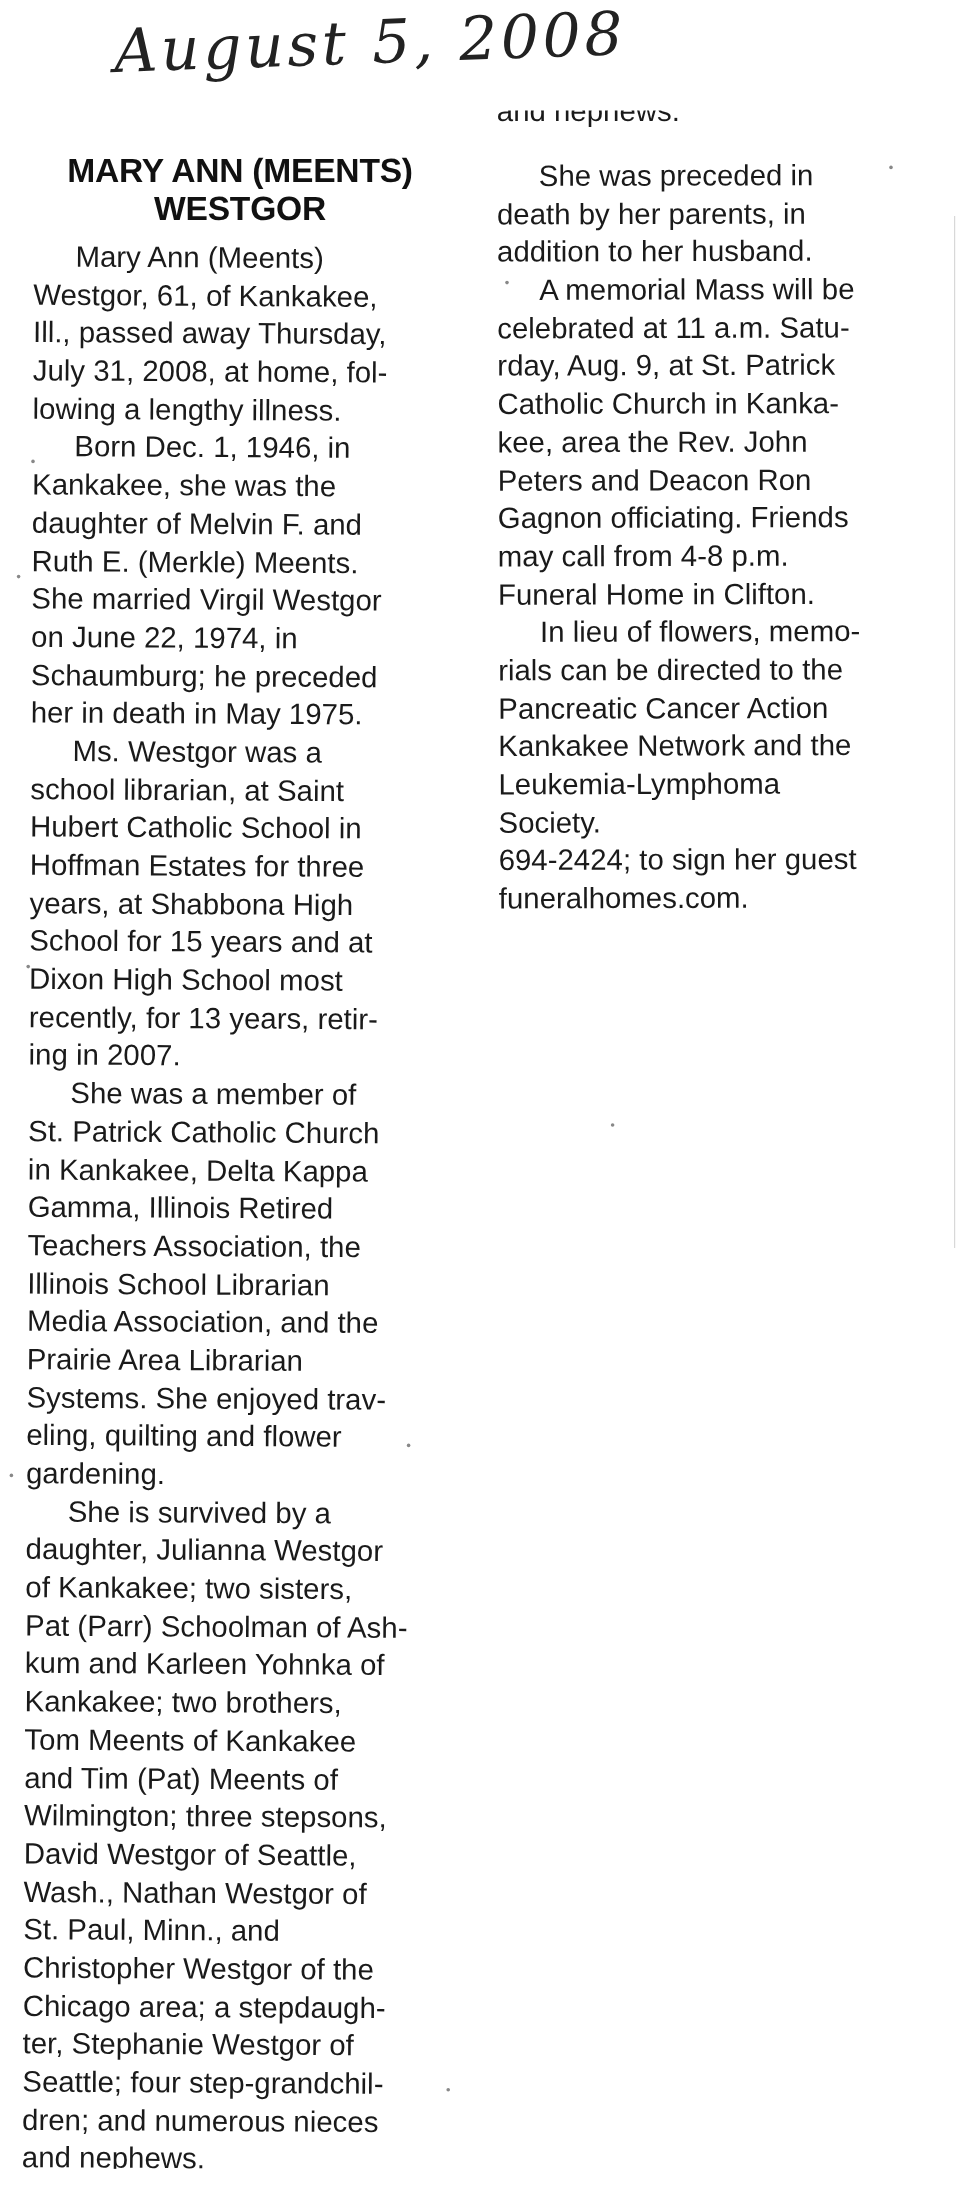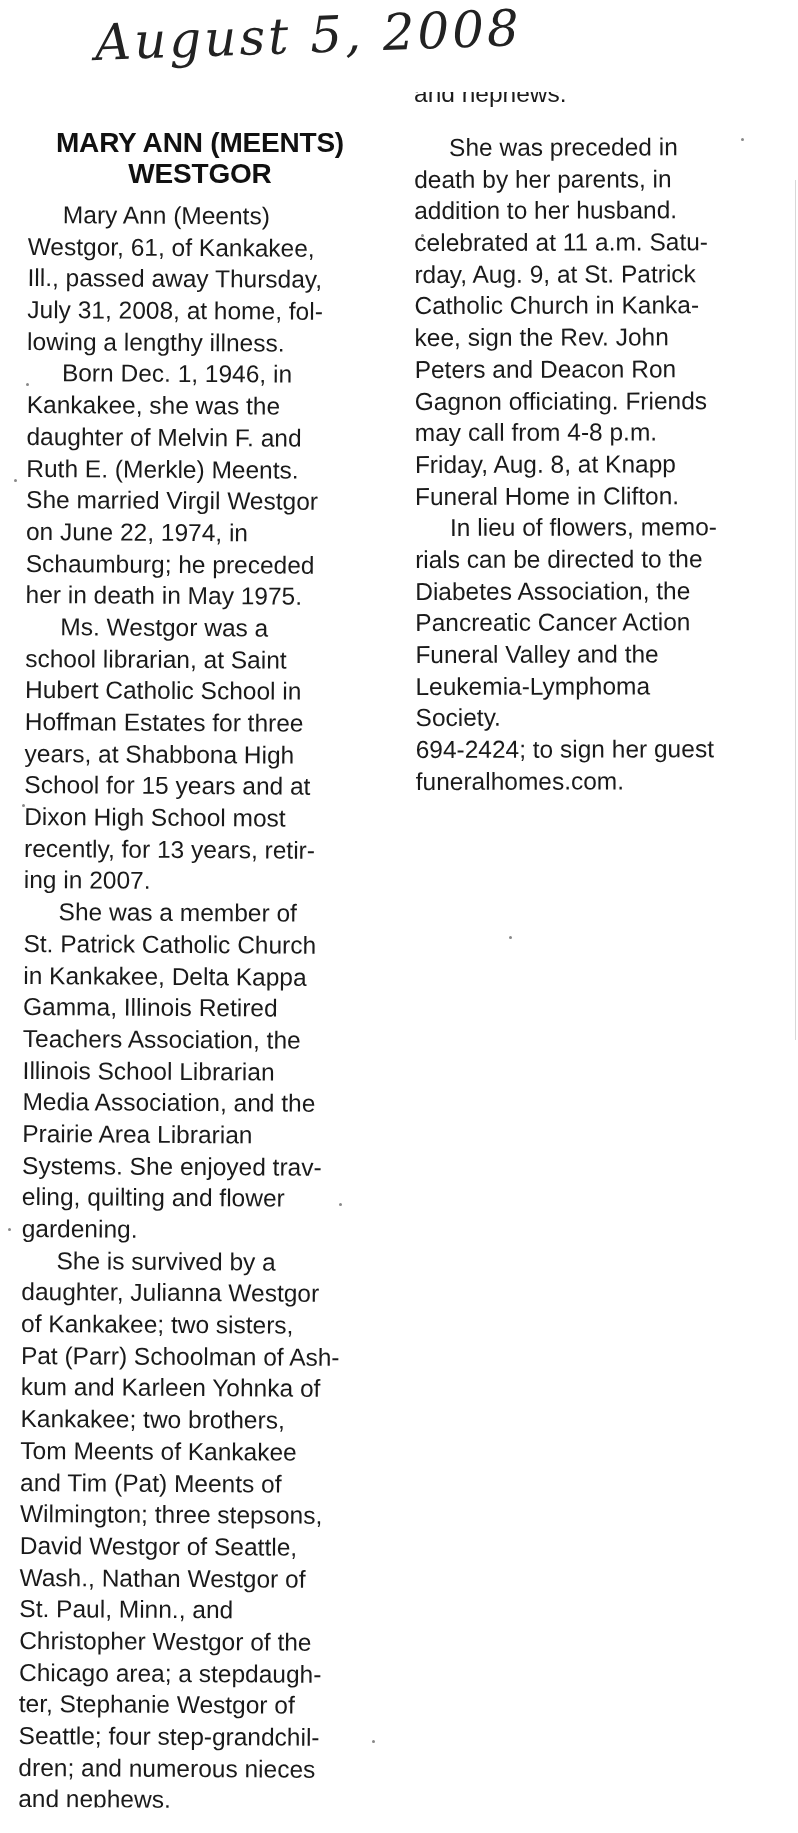--- a/index.html
+++ b/index.html
@@ -157,34 +157,33 @@
   </div>
 
 <div class="clipped-top">
   <span>and nephews.</span>
 </div>
 
 <div class="col col-right" id="right-col">
     <span class="line indent">She was preceded in</span>
     <span class="line">death by her parents, in</span>
     <span class="line">addition to her husband.</span>
+    <span class="line indent">A memorial Mass will be</span>
     <span class="line">celebrated at 11 a.m. Satu-</span>
     <span class="line">rday, Aug. 9, at St. Patrick</span>
     <span class="line">Catholic Church in Kanka-</span>
-    <span class="line">kee, sign the Rev. John</span>
+    <span class="line">kee, area the Rev. John</span>
     <span class="line">Peters and Deacon Ron</span>
     <span class="line">Gagnon officiating. Friends</span>
     <span class="line">may call from 4-8 p.m.</span>
-    <span class="line">Friday, Aug. 8, at Knapp</span>
     <span class="line">Funeral Home in Clifton.</span>
     <span class="line indent">In lieu of flowers, memo-</span>
     <span class="line">rials can be directed to the</span>
-    <span class="line">Diabetes Association, the</span>
     <span class="line">Pancreatic Cancer Action</span>
-    <span class="line">Funeral Valley and the</span>
+    <span class="line">Kankakee Network and the</span>
     <span class="line">Leukemia-Lymphoma</span>
     <span class="line">Society.</span>
     <span class="line">694-2424; to sign her guest</span>
     <span class="line">funeralhomes.com.</span>
   </div>
 
 <div class="edge-line"></div>
 
 <div class="speck" style="left:26px;top:383px;"></div>
 <div class="speck" style="left:14px;top:479px;"></div>

